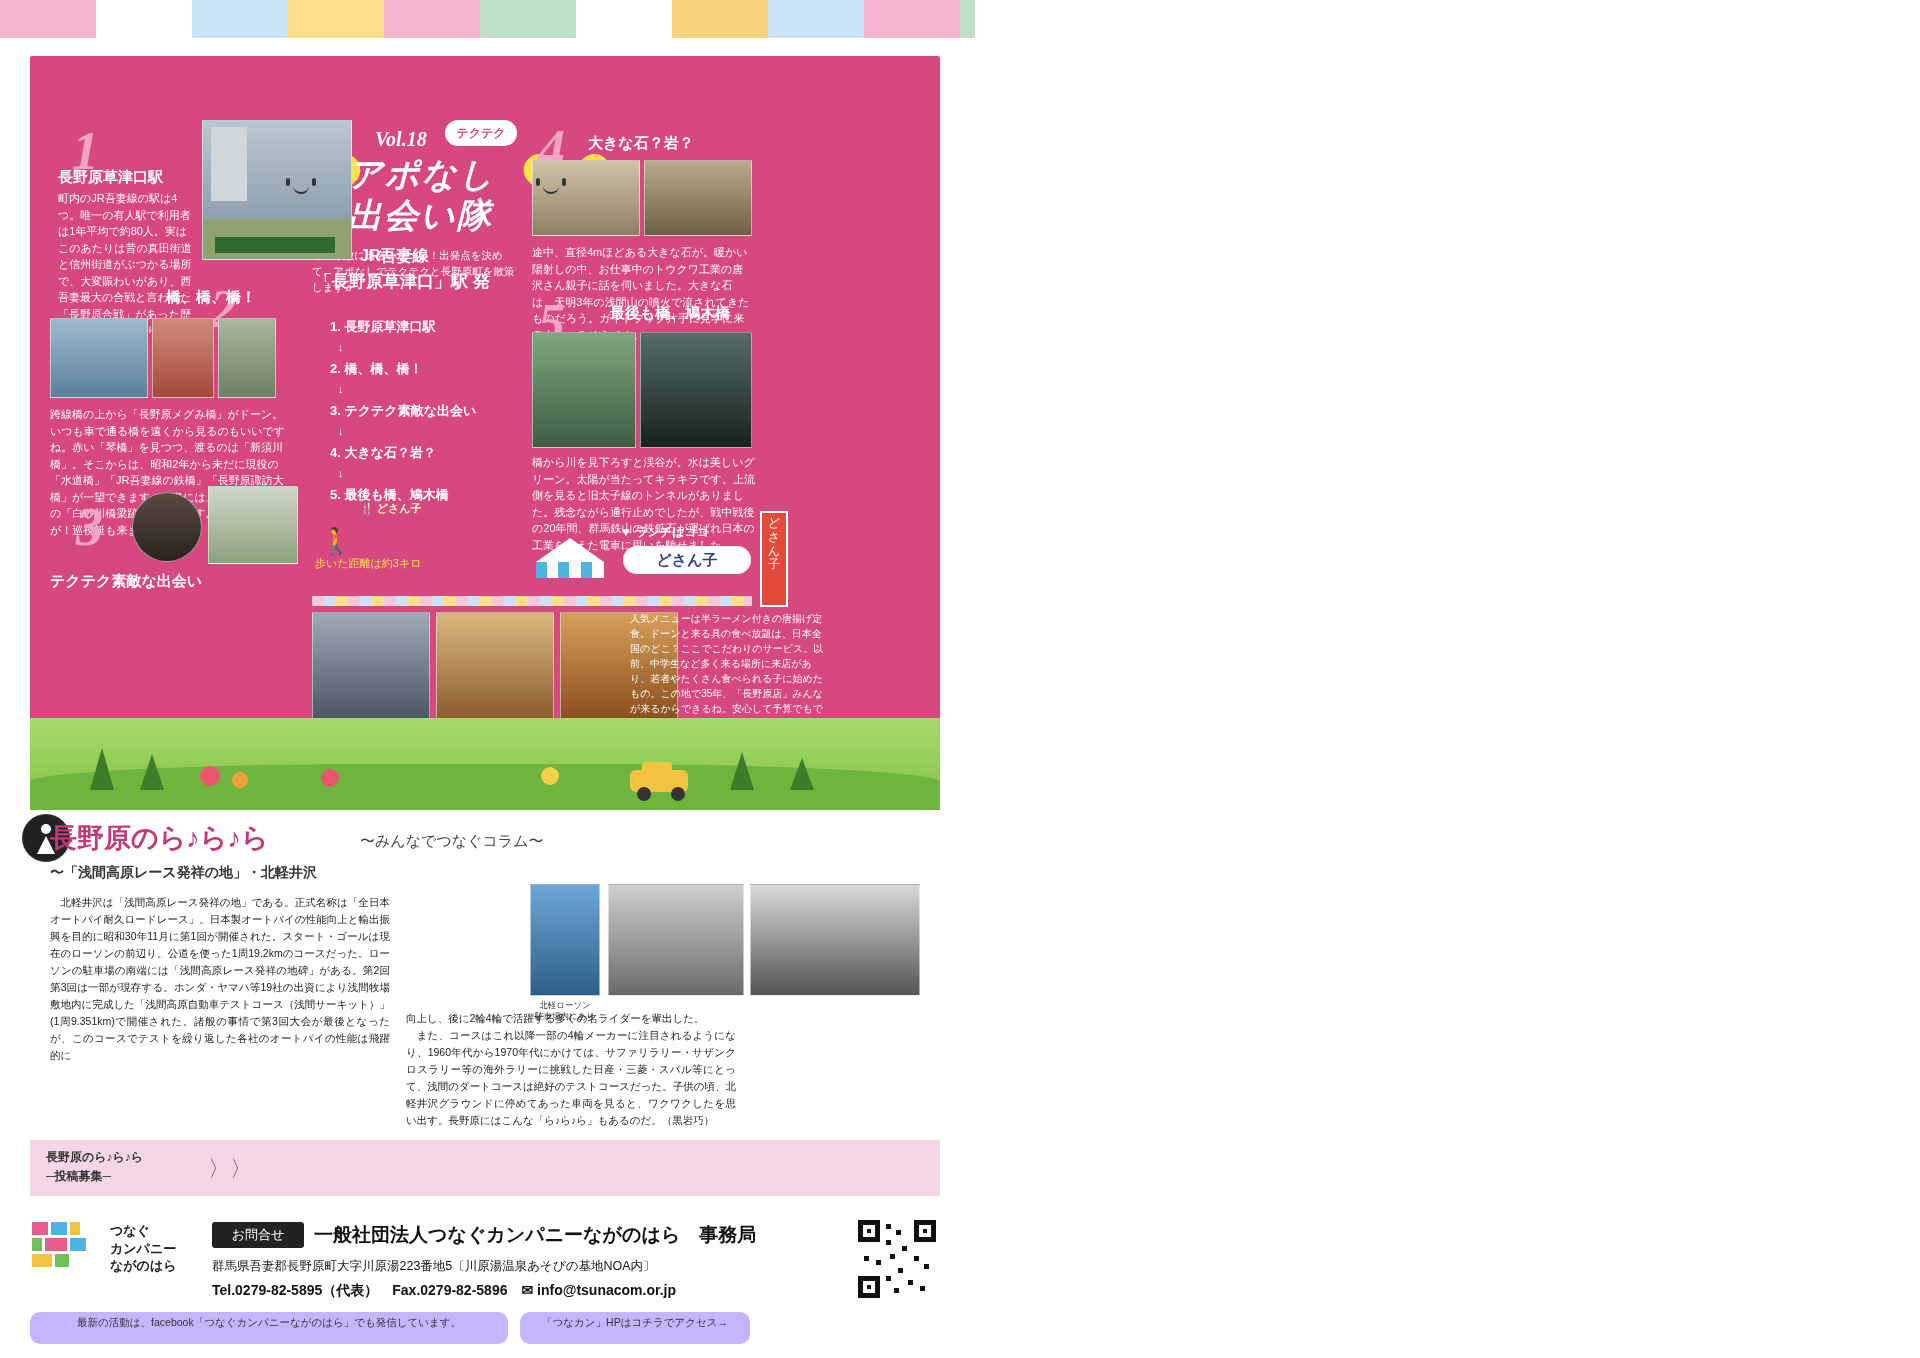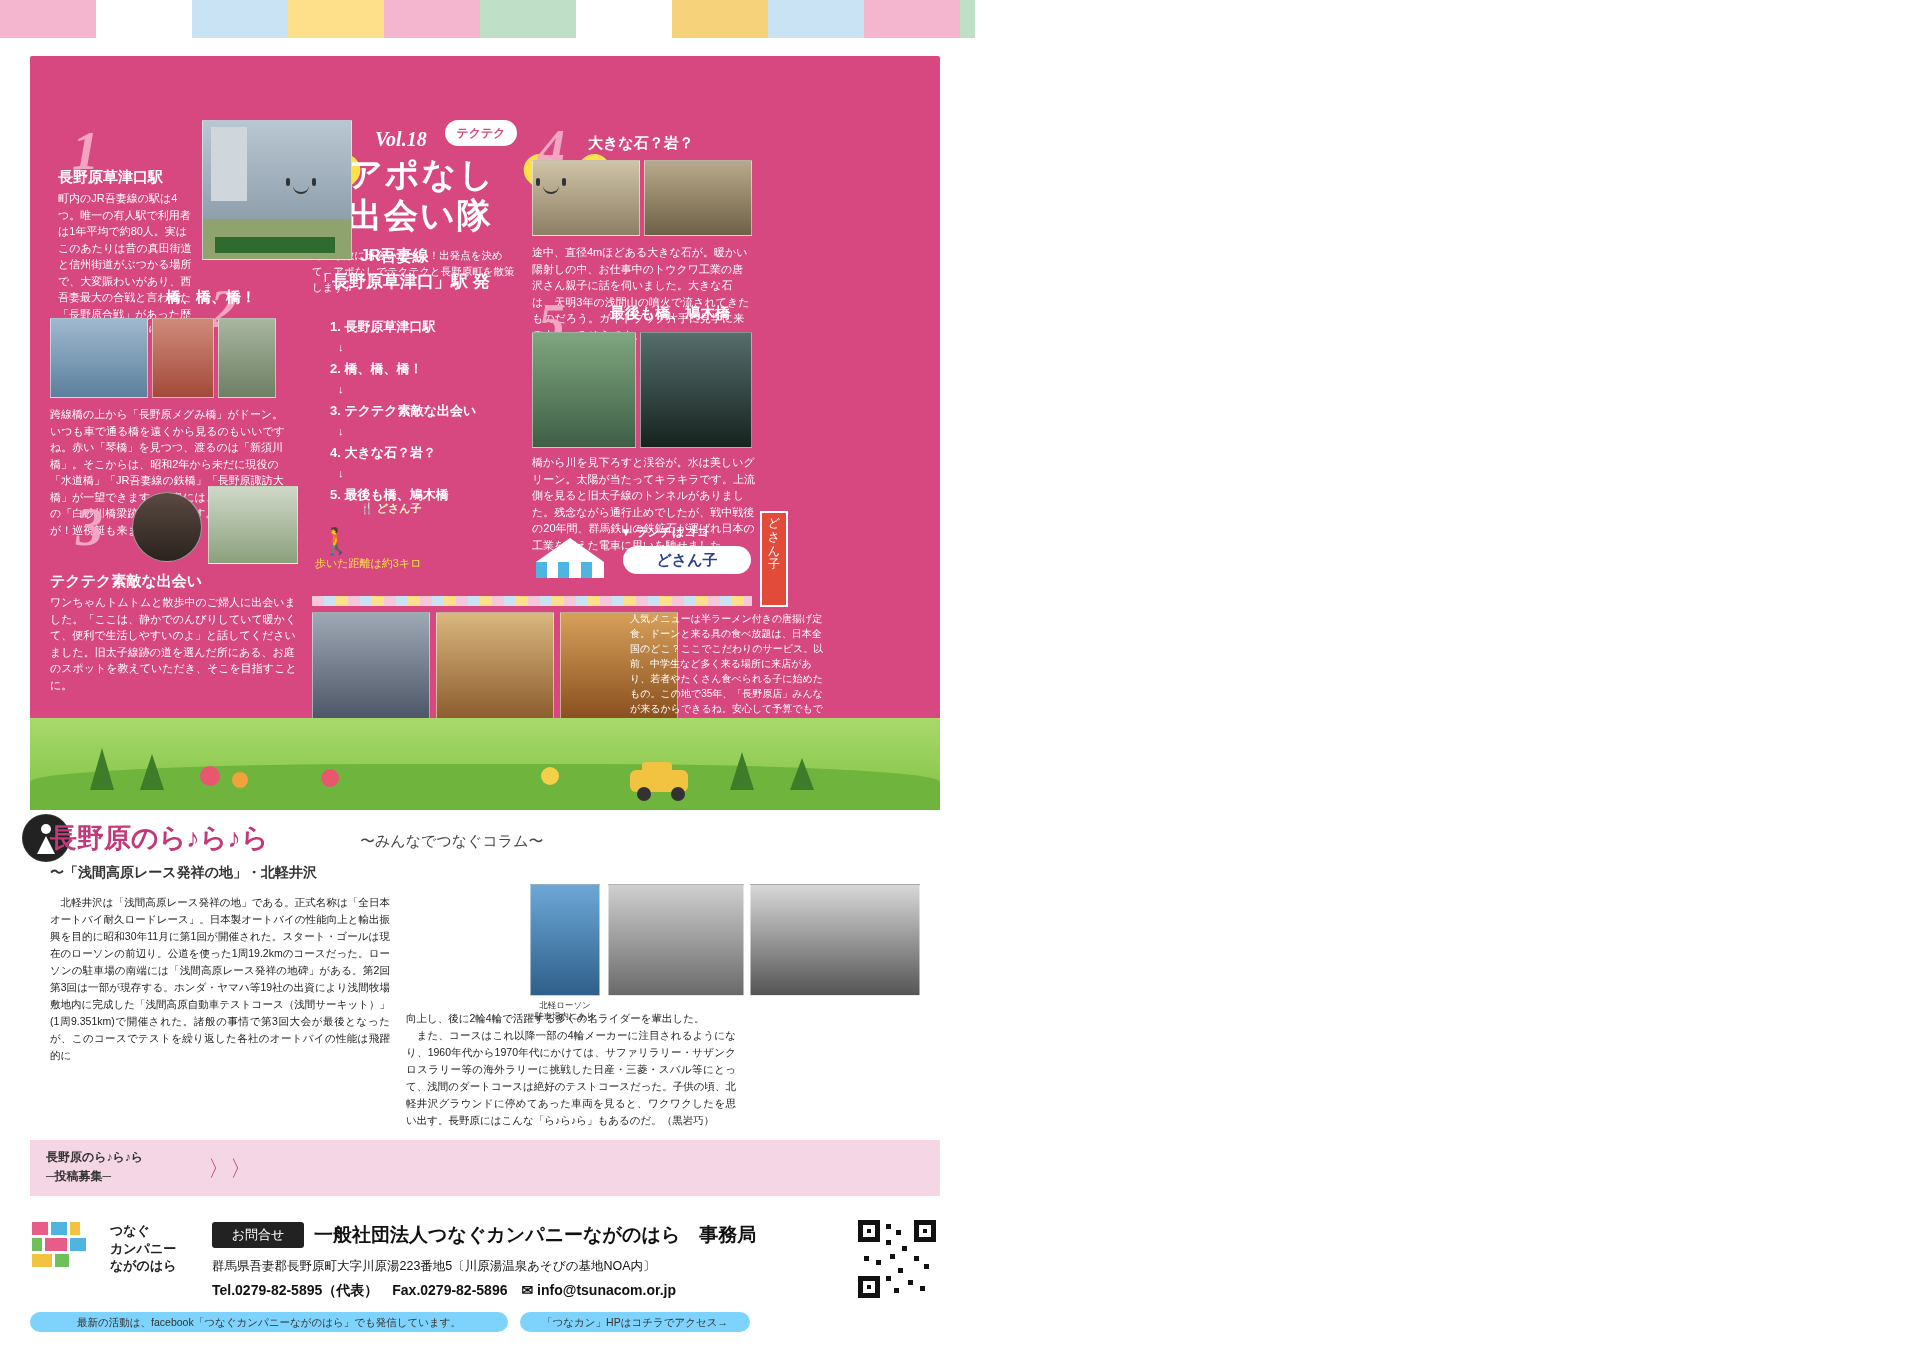--- a/index.html
+++ b/index.html
@@ -44,21 +44,21 @@
   }
   .heart { position:absolute; width:62px; height:58px; }
   .heart:before, .heart:after{
     content:""; position:absolute; width:32px; height:48px; background:#ffe24a; border-radius:32px 32px 0 0;
   }
   .heart:before{ left:31px; transform:rotate(-45deg); transform-origin:0 100%; }
   .heart:after { left:31px; transform:rotate(45deg); transform-origin:100% 100%; }
   .heart .face{ position:absolute; z-index:3; left:14px; top:22px; width:34px; height:14px; }
   .heart .eye{ position:absolute; width:4px; height:8px; background:#333; border-radius:2px; top:0; }
   .heart .mouth{ position:absolute; left:9px; top:8px; width:16px; height:8px; border-bottom:2px solid #333; border-radius:0 0 12px 12px; }
-  .aponashi { position:absolute; left:78px; top:36px; color:#fff; font-size:34px; font-weight:bold; letter-spacing:2px; line-height:1.2; }
+  .aponashi { position:absolute; left:78px; top:36px; color:#fff; font-size:34px; font-weight:bold; letter-spacing:2px; line-height:1.2;font-style:italic; }
   .jr-line { position:absolute; left:85px; top:128px; color:#fff; font-size:16px; font-weight:bold;}
   .jr-line2 { position:absolute; left:40px; top:150px; color:#fff; font-size:17px; font-weight:bold;}
 
   .route-list { position:absolute; left:300px; top:256px; color:#fff; font-size:13px; line-height:2.25; font-weight:bold;}
   .route-desc { position:absolute; left:282px; top:192px; width:210px; color:#fff; font-size:10.5px; line-height:1.5;}
   .arrow-d { color:#fff; font-size:11px; display:block; margin:-6px 0 -6px 8px;}
 
   .dist-note { position:absolute; left:285px; top:500px; color:#ffe24a; font-size:11px;}
   .walker { position:absolute; left:290px; top:470px; font-size:26px; color:#fff; }
   .dosanko-line { position:absolute; left:330px; top:445px; color:#fef9c3; font-size:11px; font-weight:bold;}
@@ -93,21 +93,21 @@
   
   .footer { position:absolute; left:30px; top:1212px; width:910px; height:120px;}
   .f-logo { position:absolute; left:0; top:8px; width:76px; height:62px;}
   .f-logo-txt { position:absolute; left:80px; top:10px; font-size:13px; font-weight:bold; line-height:1.35; color:#222;}
   .otoiawase { position:absolute; left:182px; top:10px; width:92px; height:26px; background:#222; color:#fff; font-size:13px; text-align:center; line-height:26px; border-radius:3px;}
   .f-org { position:absolute; left:284px; top:10px; font-size:19px; font-weight:bold; color:#111;font-family:Liberation Mono, monospace;}
   .f-addr { position:absolute; left:182px; top:46px; font-size:12.5px; color:#111;}
   .f-tel { position:absolute; left:182px; top:70px; font-size:14px; color:#111; font-weight:bold;}
   .qr { position:absolute; right:0; top:4px; width:86px; height:86px; background:#fff;}
   .f-bar { position:absolute; left:0; top:100px; width:910px; height:20px;}
-  .f-bar .seg { position:absolute; height:20px; border-radius:10px; background:#7dd3fc; color:#333; font-size:10.5px; text-align:center; line-height:20px;}
+  .f-bar .seg { position:absolute; height:32px; border-radius:10px; background:#c4b5fd; color:#333; font-size:10.5px; text-align:center; line-height:20px;}
 </style>
 </head>
 <body>
 
 <div class="top-ribbon">
   <i style="background:#f3b6ce"></i>
     <i style="background:#ffffff"></i>
     <i style="background:#c9e3f5"></i>
   <i style="background:#ffe08a"></i>
     <i style="background:#f3b6ce"></i>
@@ -203,21 +203,20 @@
       <div class="sec-title" style="left:104px; top:232px;padding-left:32px;">橋、橋、橋！</div>
       <div class="photo" style="left:20px; top:262px; width:98px; height:80px; background:linear-gradient(#9fb9cf,#5c7f9c);"></div>
       <div class="photo" style="left:122px; top:262px; width:62px; height:80px; background:linear-gradient(#d08a7a,#a34a3a);"></div>
       <div class="photo" style="left:188px; top:262px; width:58px; height:80px; background:linear-gradient(#a9b6a0,#6d7f64);"></div>
       <div class="sec-body" style="left:20px; top:350px; width:236px;">跨線橋の上から「長野原メグみ橋」がドーン。いつも車で通る橋を遠くから見るのもいいですね。赤い「琴橋」を見つつ、渡るのは「新須川橋」。そこからは、昭和2年から未だに現役の「水道橋」「JR吾妻線の鉄橋」「長野原諏訪大橋」が一望できます。右奥には、赤い旧太子線の「白砂川橋梁跡」もあります。あぁ、霧景が！巡視艇も来ました。</div>
 
       <div class="numbig" style="left:46px; top:440px;">3</div>
       <div class="photo" style="left:102px; top:436px; width:70px; height:70px; border-radius:50%; background:linear-gradient(#5a4a42,#2b221e);"></div>
       <div class="photo" style="left:178px; top:430px; width:90px; height:78px; background:linear-gradient(#cfd8c8,#8ba07c);"></div>
       <div class="sec-title" style="left:20px; top:516px;">テクテク素敵な出会い</div>
-      <div class="sec-body" style="left:20px; top:538px; width:248px;">ワンちゃんトムトムと散歩中のご婦人に出会いました。「ここは、静かでのんびりしていて暖かくて、便利で生活しやすいのよ」と話してくださいました。旧太子線跡の道を選んだ所にある、お庭のスポットを教えていただき、そこを目指すことに。</div>
 
       <div class="numbig" style="left:508px; top:62px;">4</div>
       <div class="sec-title" style="left:558px; top:78px;">大きな石？岩？</div>
       <div class="photo" style="left:502px; top:104px; width:108px; height:76px; background:linear-gradient(#cfc3a8,#8d7f63);"></div>
       <div class="photo" style="left:614px; top:104px; width:108px; height:76px; background:linear-gradient(#b9a98c,#6f6145);"></div>
       <div class="sec-body" style="left:502px; top:188px; width:222px;">途中、直径4mほどある大きな石が。暖かい陽射しの中、お仕事中のトウクワ工業の唐沢さん親子に話を伺いました。大きな石は、天明3年の浅間山の噴火で流されてきたものだろう。ガイドブック片手に見学に来る人もいるそうです。</div>
 
       <div class="numbig" style="left:508px; top:236px;">5</div>
       <div class="sec-title" style="left:580px; top:248px;">最後も橋、鳩木橋</div>
       <div class="photo" style="left:502px; top:276px; width:104px; height:116px; background:linear-gradient(#7fa67f,#3e5f46);"></div>

